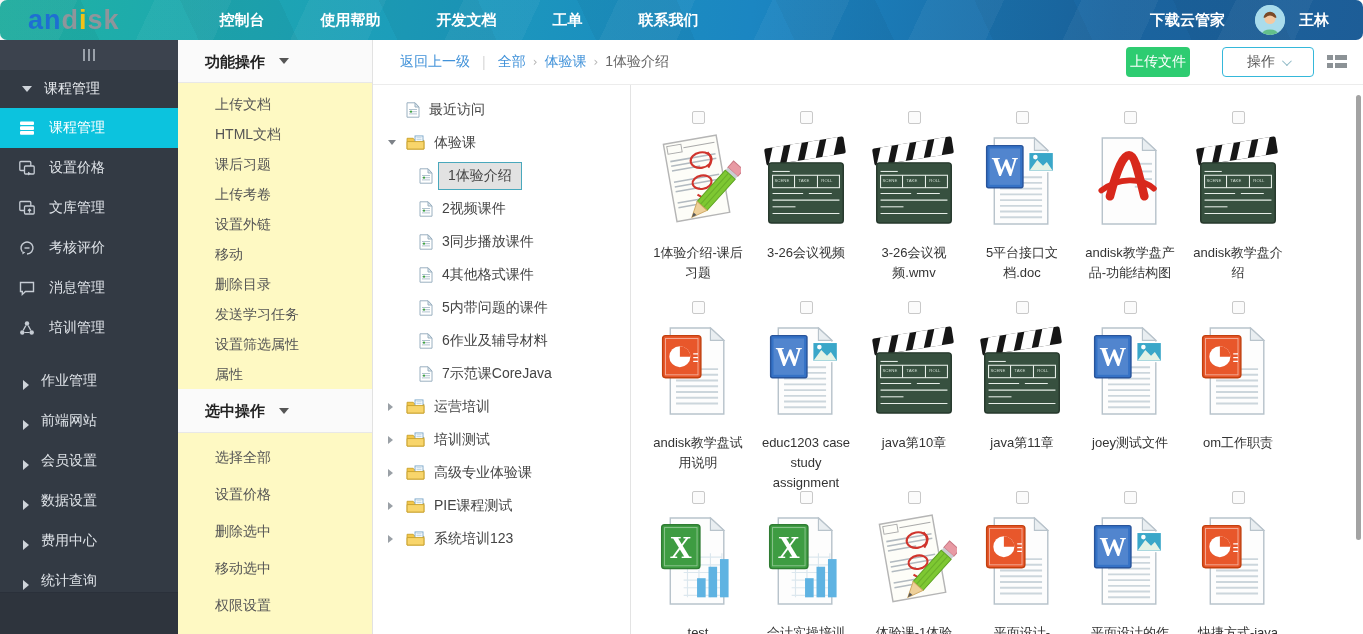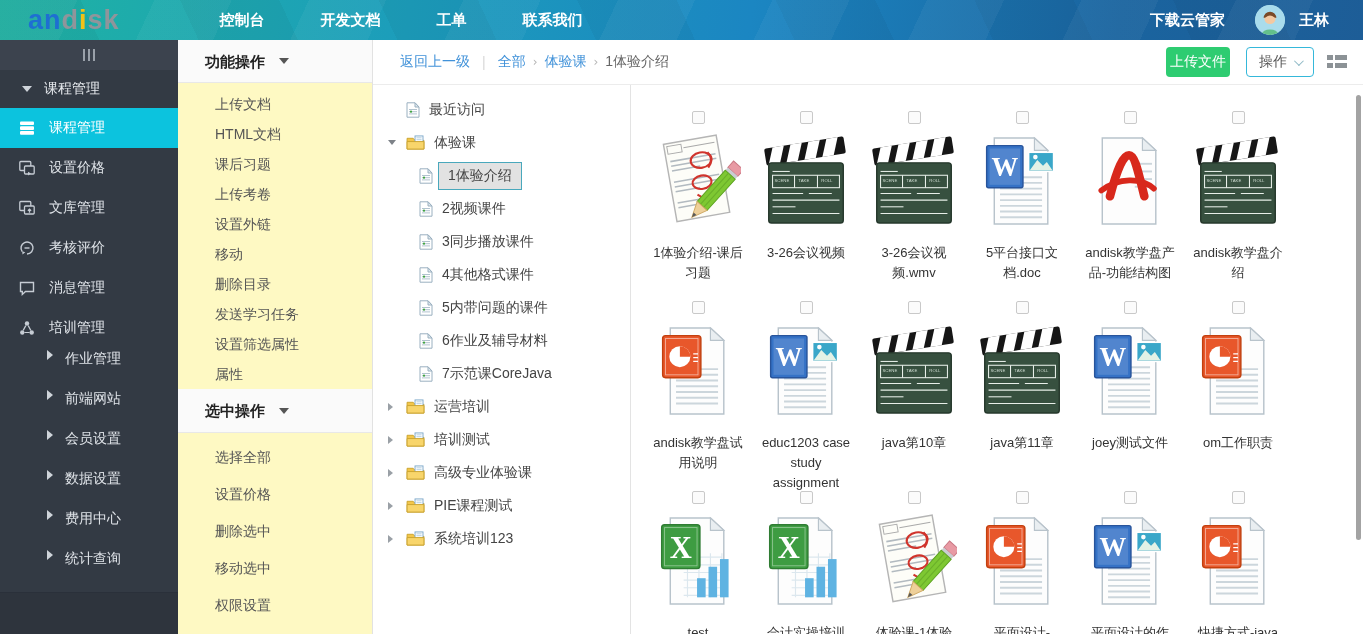--- a/index.html
+++ b/index.html
@@ -6,21 +6,21 @@
   html,body { background:#e9e9e9; }
   .app {
     position:relative; width:1363px; height:634px; overflow:hidden;
     background:#fff; font-family:"Liberation Sans","DejaVu Sans",sans-serif;
     font-size:14px; color:#333;
   }
   
   .navbar {
     position:absolute; left:0; top:0; width:1363px; height:40px;
     background:linear-gradient(100deg,#1fb3a3 0%,#1c9dbb 30%,#1b86c2 55%,#1a649f 82%,#1d5d97 100%);
-    display:flex; align-items:center; z-index:5;
+    display:flex; align-items:center; z-index:5;border-radius:7px;
   }
   .navbar::after{
     content:""; position:absolute; inset:0; pointer-events:none;
     background:
       repeating-linear-gradient(115deg, rgba(255,255,255,.045) 0 70px, rgba(0,0,0,0) 70px 140px),
       repeating-linear-gradient(65deg, rgba(0,0,0,.04) 0 90px, rgba(0,0,0,0) 90px 180px);
   }
   .logo { margin-left:28px; font-size:27px; font-weight:bold; letter-spacing:1px; line-height:40px; z-index:2;}
   .logo .lg-an{ color:#1e6fd2; }
   .logo .lg-d { color:#8f959b; }
@@ -39,21 +39,21 @@
   .collapse-bar i { display:block; width:2px; height:12px; background:#9aa1aa; }
   .side-parent { height:38px; display:flex; align-items:center; color:#e7eaee; cursor:pointer; }
   .side-parent .caret-down-icon { margin-left:22px; margin-right:12px; }
   .caret-down-icon { width:0; height:0; border-left:5px solid transparent; border-right:5px solid transparent; border-top:6px solid #cfd4da; }
   .caret-right-icon { width:0; height:0; border-top:5px solid transparent; border-bottom:5px solid transparent; border-left:6px solid #cfd4da; }
   .side-items { list-style:none; }
   .side-item { height:40px; display:flex; align-items:center; color:#dfe3e8; cursor:pointer; }
   .side-item.active { background:#0cc3de; color:#fff; }
   .side-item .s-icon { width:18px; height:18px; margin-left:18px; margin-right:13px; flex:none; }
   .side-groups { list-style:none; margin-top:2px; }
-  .side-group { height:40px; display:flex; align-items:flex-start; color:#dfe3e8; cursor:pointer;padding-left:24px; }
+  .side-group { height:40px; display:flex; align-items:flex-end; color:#dfe3e8; cursor:pointer; }
   .side-group .caret-right-icon { margin-left:23px; margin-right:12px; }
   .side-foot { position:absolute; left:0; bottom:0; width:100%; height:42px; background:#2e343d; border-top:1px solid #2a303a;}
 
   
   .ops-panel { position:absolute; left:178px; top:40px; width:195px; height:594px; background:#fef9c3; border-right:1px solid #e2e2e2; overflow:hidden;}
   .ops-header { height:43px; line-height:43px; background:#fafafa; border-bottom:1px solid #e8e8e8; padding-left:27px; font-size:15px; font-weight:bold; color:#222; cursor:pointer; display:flex; align-items:center;}
   .ops-header .caret-down-icon { border-top-color:#555; margin-left:14px; border-left-width:5px; border-right-width:5px;}
   .ops-list { list-style:none; padding-top:6px; }
   .ops-list.first li { height:30px; line-height:30px; }
   .ops-list.second li { height:37px; line-height:37px; }
@@ -62,21 +62,21 @@
 
   
   .crumb-bar { position:absolute; left:373px; top:40px; width:990px; height:45px; background:#fff; border-bottom:1px solid #ececec; display:flex; align-items:center; }
   .crumb-back { color:#4192d9; margin-left:27px; cursor:pointer; }
   .crumb-sep { color:#d8d8d8; margin:0 12px; }
   .crumb-link { color:#4192d9; cursor:pointer; }
   .crumb-gt { color:#b5b5b5; margin:0 7px; font-family:"DejaVu Sans",sans-serif; font-size:12px;}
   .crumb-cur { color:#666; }
   .crumb-toolbar { margin-left:auto; display:flex; align-items:center; padding-right:16px; }
   .btn-upload { width:64px; height:30px; background:#2ecc71; color:#fff; border:none; border-radius:4px; font-size:14px; cursor:pointer; font-family:inherit;}
-  .btn-action { width:68px; height:30px; margin-left:16px; background:#fff; border:1px solid #35b8da; border-radius:4px; color:#555; font-size:14px; cursor:pointer; font-family:inherit; display:flex; align-items:center; justify-content:center; gap:7px;}
+  .btn-action { width:92px; height:30px; margin-left:32px; background:#fff; border:1px solid #35b8da; border-radius:4px; color:#555; font-size:14px; cursor:pointer; font-family:inherit; display:flex; align-items:center; justify-content:center; gap:7px;}
   .chev-down { width:7px; height:7px; border-right:1.6px solid #8fb9c6; border-bottom:1.6px solid #8fb9c6; transform:rotate(45deg) translateY(-2px); }
   .view-toggle { margin-left:13px; cursor:pointer; display:flex; }
 
   
   .tree-panel { position:absolute; left:373px; top:85px; width:258px; height:549px; background:#fff; border-right:1px solid #e3e3e3; padding-top:8px; overflow:hidden;}
   .tree-row { height:33px; display:flex; align-items:center; cursor:pointer; color:#444; }
   .tree-row .t-caret { width:12px; margin-left:15px; display:flex; }
   .tree-row .t-caret .caret-down-icon { border-top-color:#7d8288; border-left-width:4px; border-right-width:4px; border-top-width:5px;}
   .tree-row .t-caret .caret-right-icon { border-left-color:#9aa0a6; border-top-width:4px; border-bottom-width:4px; border-left-width:5px;}
   .tree-row .t-icon { margin-left:6px; margin-right:9px; display:flex; flex:none;}
@@ -97,20 +97,21 @@
 <body>
 
 <div class="app">
 
   <header class="navbar">
     <div class="logo">
       <span class="lg-an">an</span><span class="lg-d">d</span><span class="lg-i">i</span><span class="lg-sk">sk</span>
     </div>
     <nav class="nav-menu" id="nav-menu">
         <div class="nav-item">控制台</div>
+        <div class="nav-item">使用帮助</div>
         <div class="nav-item">开发文档</div>
         <div class="nav-item">工单</div>
         <div class="nav-item">联系我们</div>
       </nav>
     <div class="nav-right">
       <span class="nav-download">下载云管家</span>
       <span class="avatar">
         <svg width="30" height="30" viewBox="0 0 30 30">
           <circle cx="15" cy="15" r="15" fill="#a9dcec"></circle>
           <path d="M6 30 a9.5 8 0 0 1 18 0 z" fill="#63c08b"></path>

